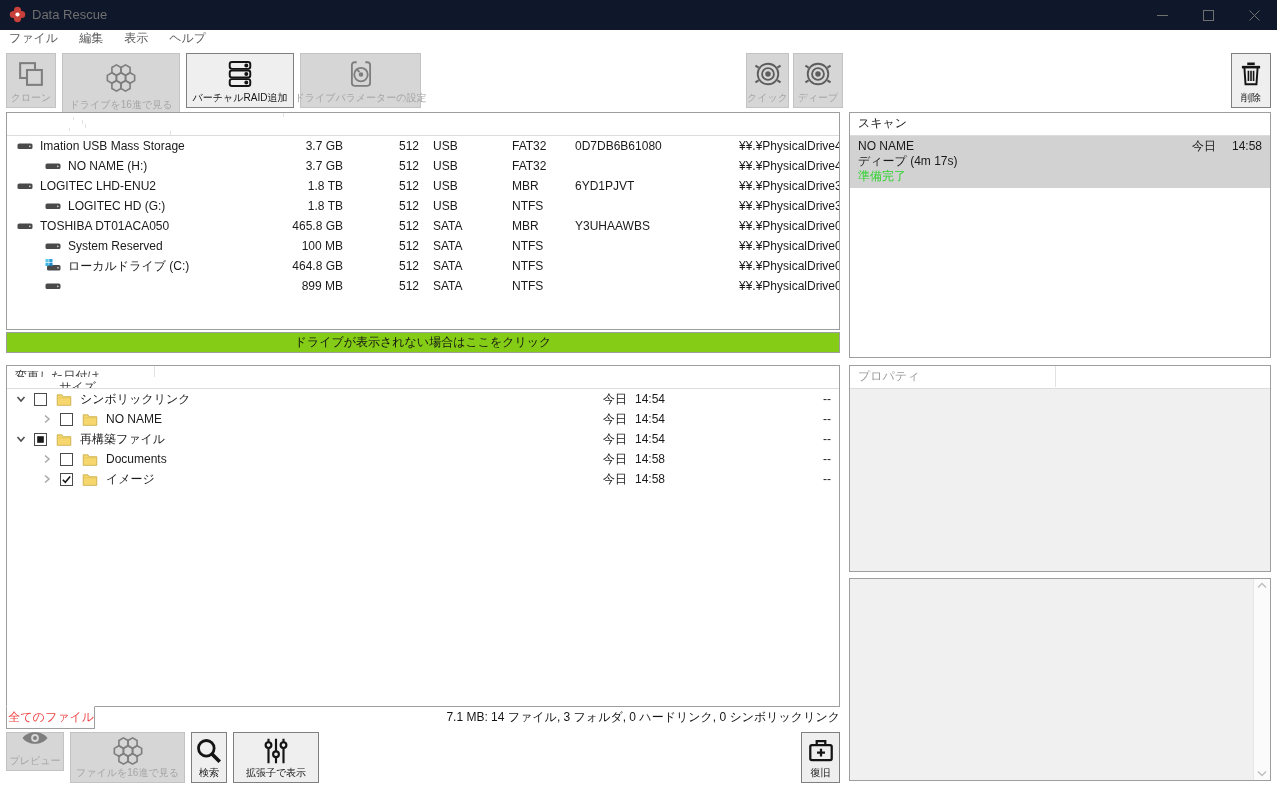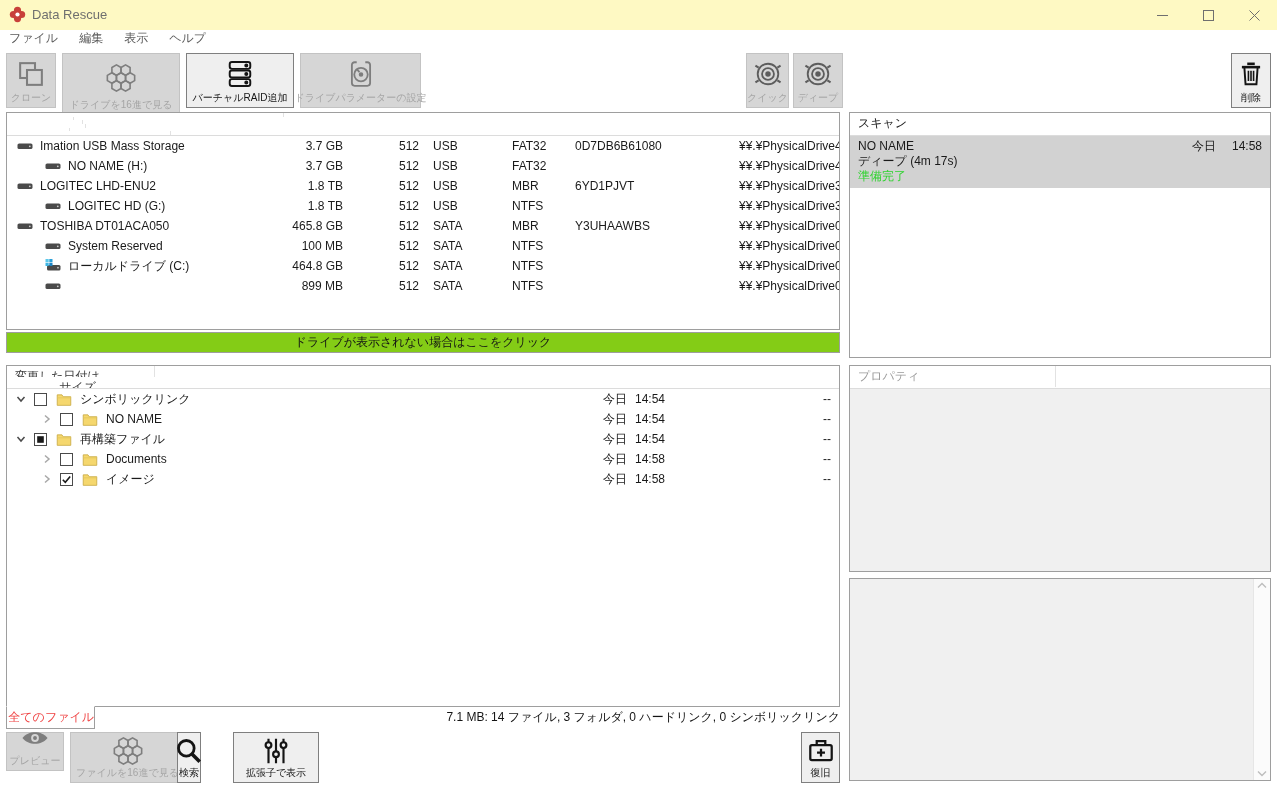--- a/index.html
+++ b/index.html
@@ -1,20 +1,20 @@
 <!DOCTYPE html>
 <html><head>
 <meta charset="utf-8">
 <style>
   html,body{margin:0;padding:0;background:#fff;}
   .app{position:relative;width:1277px;height:785px;background:#ffffff;
        font-family:"Liberation Sans","DejaVu Sans",sans-serif;font-size:12px;color:#1a1a1a;overflow:hidden;}
 
   
-  .titlebar{position:absolute;left:0;top:0;width:100%;height:30px;background:#fef9c3;}
+  .titlebar{position:absolute;left:0;top:0;width:100%;height:30px;background:#0f172a;}
   .applogo{position:absolute;left:9px;top:6px;width:17px;height:17px;}
   .apptitle{position:absolute;left:32px;top:7px;font-size:13px;color:#6f6f6f;}
   .wbtn{position:absolute;top:0;width:46px;height:30px;display:flex;align-items:center;justify-content:center;color:#6f6f6f;}
   .wbtn.min{left:1139px}.wbtn.max{left:1185px}.wbtn.close{left:1231px}
 
   
   .menubar{position:absolute;left:0;top:30px;width:100%;height:18px;display:flex;gap:21px;padding-left:9px;color:#5a5a5a;}
   .menuitem{line-height:16px;}
 
   
@@ -553,21 +553,21 @@
           <polygon points="26.74,16.45 22.50,18.90 18.26,16.45 18.26,11.55 22.50,9.10 26.74,11.55" fill="none" stroke="currentColor" stroke-width="1.5"></polygon>
           <polygon points="9.74,16.45 5.50,18.90 1.26,16.45 1.26,11.55 5.50,9.10 9.74,11.55" fill="none" stroke="currentColor" stroke-width="1.5"></polygon>
           <polygon points="22.49,9.10 18.25,11.55 14.01,9.10 14.01,4.20 18.25,1.75 22.49,4.20" fill="none" stroke="currentColor" stroke-width="1.5"></polygon>
           <polygon points="13.99,9.10 9.75,11.55 5.51,9.10 5.51,4.20 9.75,1.75 13.99,4.20" fill="none" stroke="currentColor" stroke-width="1.5"></polygon>
           <polygon points="22.49,23.80 18.25,26.25 14.01,23.80 14.01,18.90 18.25,16.45 22.49,18.90" fill="none" stroke="currentColor" stroke-width="1.5"></polygon>
           <polygon points="13.99,23.80 9.75,26.25 5.51,23.80 5.51,18.90 9.75,16.45 13.99,18.90" fill="none" stroke="currentColor" stroke-width="1.5"></polygon>
         </svg>
       </span>
     <span class="tlabel">ファイルを16進で見る</span>
   </div>
-  <div class="tbtn enabled" style="left:177px;top:732px;width:24px;height:51px">
+  <div class="tbtn enabled" style="left:191px;top:732px;width:36px;height:51px">
     <span class="ticon">
         <svg viewBox="0 0 28 28" width="30" height="30" fill="none" stroke="currentColor">
           <circle cx="11.5" cy="11.5" r="7.3" stroke-width="2.6"></circle>
           <path d="M16.8 16.8 L24 24" stroke-width="3.4"></path>
         </svg>
       </span>
     <span class="tlabel">検索</span>
   </div>
   <div class="tbtn enabled" style="left:233px;top:732px;width:86px;height:51px">
     <span class="ticon">

